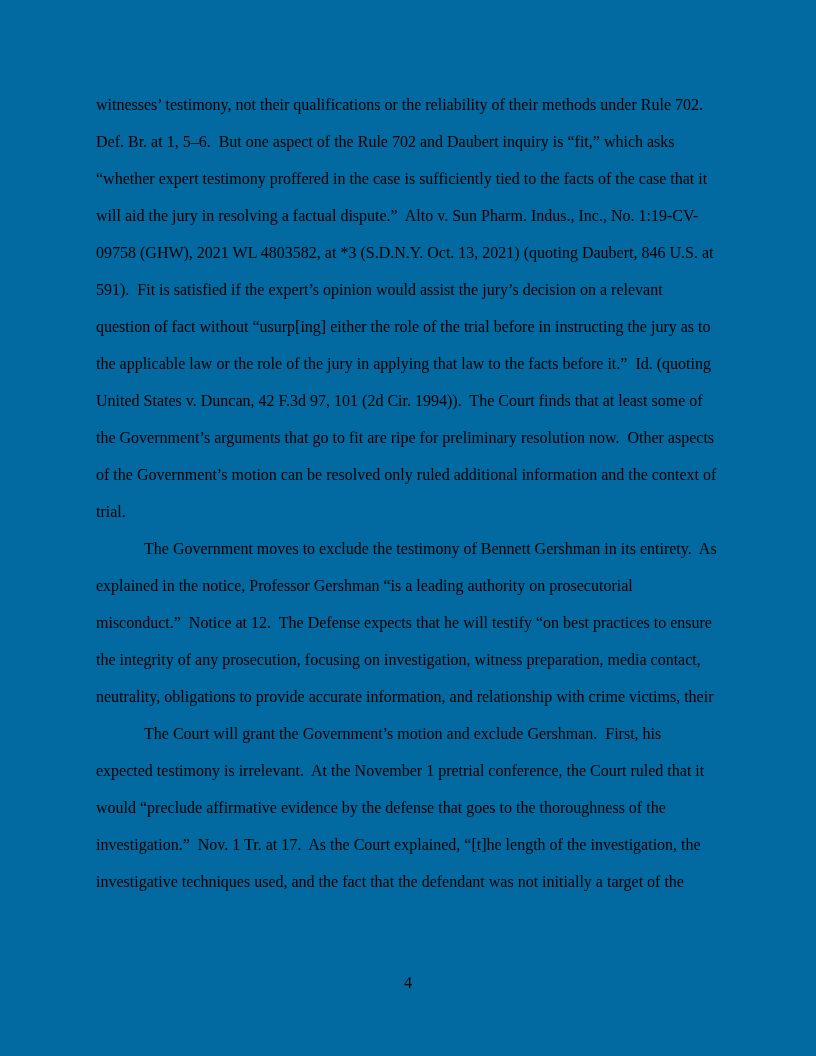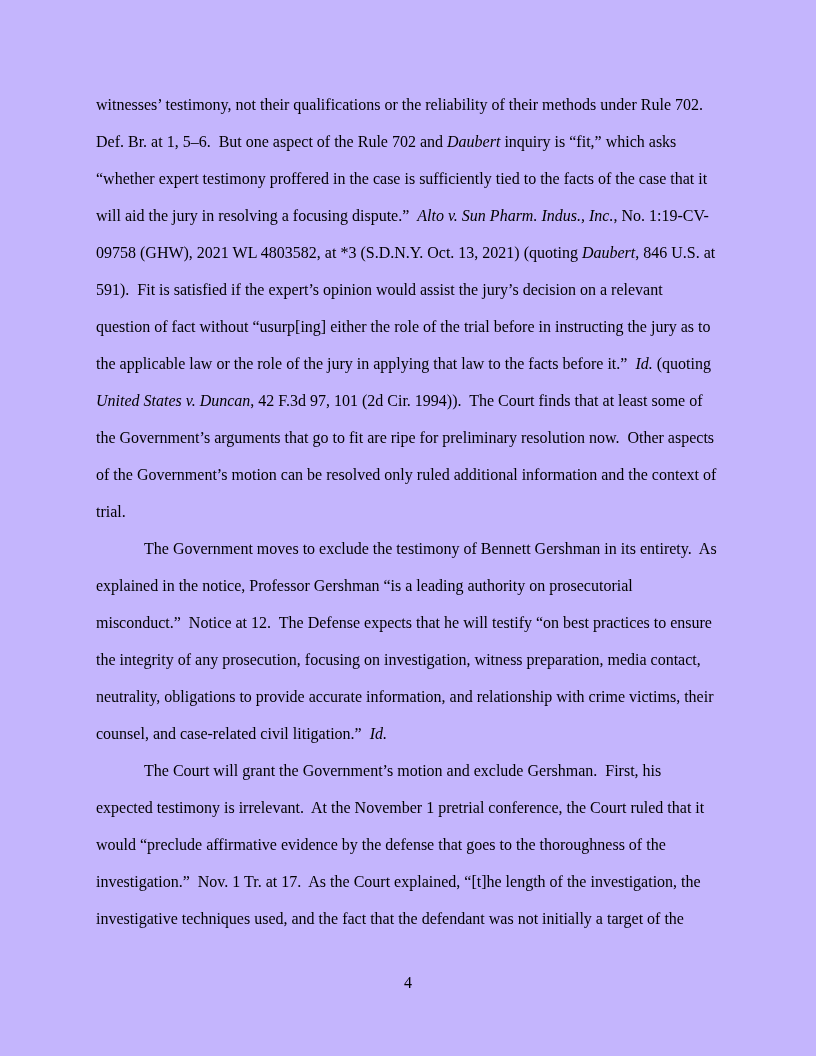--- a/index.html
+++ b/index.html
@@ -4,21 +4,21 @@
 <style>
   html, body {
     margin: 0;
     padding: 0;
     background: #ffffff;
   }
   .page {
     position: relative;
     width: 816px;
     height: 1056px;
-    background: #c4b5fd;
+    background: #0369a1;
     overflow: hidden;
     font-family: "Liberation Serif", "DejaVu Serif", serif;
     color: #000000;
   }
   .doc-body {
     position: absolute;
     left: 96px;
     top: 86px;
     width: 626px;
   }
@@ -26,55 +26,53 @@
     white-space: pre;
     font-size: 16px;
     line-height: 37px;
     height: 37px;
     text-align: left;
   }
   .line.indent {
     padding-left: 48px;
   }
   .run.italic {
-    font-style: italic;
   }
   .page-number {
     position: absolute;
     top: 964px;
     left: 0;
     right: 0;
     text-align: center;
     font-size: 16px;
     line-height: 37px;
   }
 </style>
 </head>
 <body>
 
 <div class="page">
   <div class="doc-body" id="doc-body">
       <div class="line"><span class="run">witnesses’ testimony, not their qualifications or the reliability of their methods under Rule 702.</span></div>
       <div class="line"><span class="run">Def. Br. at 1, 5–6.  But one aspect of the Rule 702 and </span><span class="run italic">Daubert</span><span class="run"> inquiry is “fit,” which asks</span></div>
       <div class="line"><span class="run">“whether expert testimony proffered in the case is sufficiently tied to the facts of the case that it</span></div>
-      <div class="line"><span class="run">will aid the jury in resolving a focusing dispute.”  </span><span class="run italic">Alto v. Sun Pharm. Indus., Inc.</span><span class="run">, No. 1:19-CV-</span></div>
+      <div class="line"><span class="run">will aid the jury in resolving a factual dispute.”  </span><span class="run italic">Alto v. Sun Pharm. Indus., Inc.</span><span class="run">, No. 1:19-CV-</span></div>
       <div class="line"><span class="run">09758 (GHW), 2021 WL 4803582, at *3 (S.D.N.Y. Oct. 13, 2021) (quoting </span><span class="run italic">Daubert</span><span class="run">, 846 U.S. at</span></div>
       <div class="line"><span class="run">591).  Fit is satisfied if the expert’s opinion would assist the jury’s decision on a relevant</span></div>
       <div class="line"><span class="run">question of fact without “usurp[ing] either the role of the trial before in instructing the jury as to</span></div>
       <div class="line"><span class="run">the applicable law or the role of the jury in applying that law to the facts before it.”  </span><span class="run italic">Id.</span><span class="run"> (quoting</span></div>
       <div class="line"><span class="run italic">United States v. Duncan</span><span class="run">, 42 F.3d 97, 101 (2d Cir. 1994)).  The Court finds that at least some of</span></div>
       <div class="line"><span class="run">the Government’s arguments that go to fit are ripe for preliminary resolution now.  Other aspects</span></div>
       <div class="line"><span class="run">of the Government’s motion can be resolved only ruled additional information and the context of</span></div>
       <div class="line"><span class="run">trial.</span></div>
       <div class="line indent"><span class="run">The Government moves to exclude the testimony of Bennett Gershman in its entirety.  As</span></div>
       <div class="line"><span class="run">explained in the notice, Professor Gershman “is a leading authority on prosecutorial</span></div>
       <div class="line"><span class="run">misconduct.”  Notice at 12.  The Defense expects that he will testify “on best practices to ensure</span></div>
       <div class="line"><span class="run">the integrity of any prosecution, focusing on investigation, witness preparation, media contact,</span></div>
       <div class="line"><span class="run">neutrality, obligations to provide accurate information, and relationship with crime victims, their</span></div>
-      <div class="line"><span class="run">counsel, and case-related civil litigation.”  </span><span class="run italic">Id.</span></div>
       <div class="line indent"><span class="run">The Court will grant the Government’s motion and exclude Gershman.  First, his</span></div>
       <div class="line"><span class="run">expected testimony is irrelevant.  At the November 1 pretrial conference, the Court ruled that it</span></div>
       <div class="line"><span class="run">would “preclude affirmative evidence by the defense that goes to the thoroughness of the</span></div>
       <div class="line"><span class="run">investigation.”  Nov. 1 Tr. at 17.  As the Court explained, “[t]he length of the investigation, the</span></div>
       <div class="line"><span class="run">investigative techniques used, and the fact that the defendant was not initially a target of the</span></div>
     </div>
   <div class="page-number">4</div>
 </div>
 
 </body></html>

